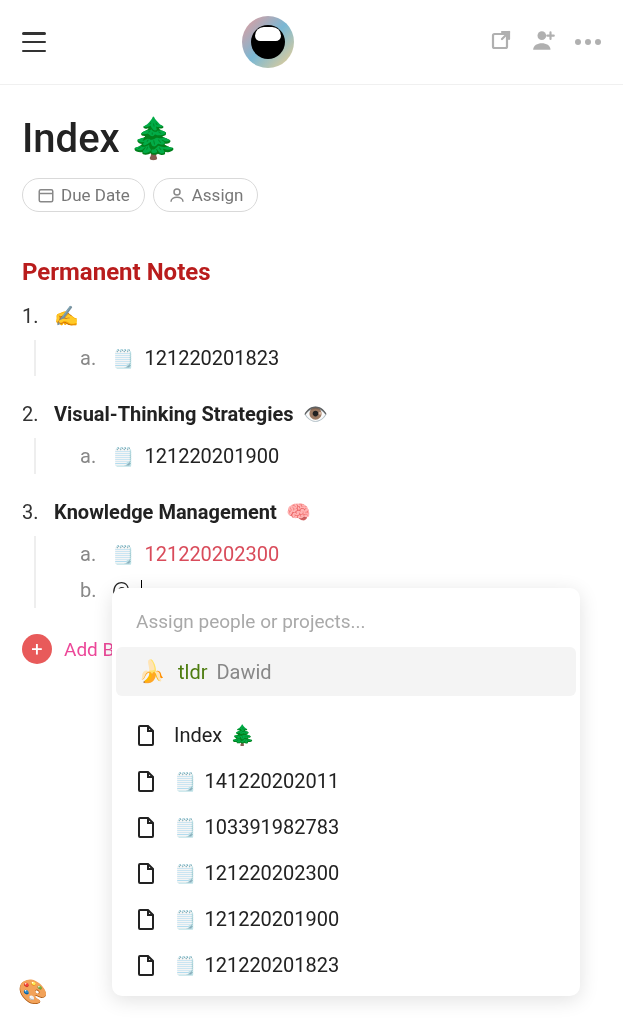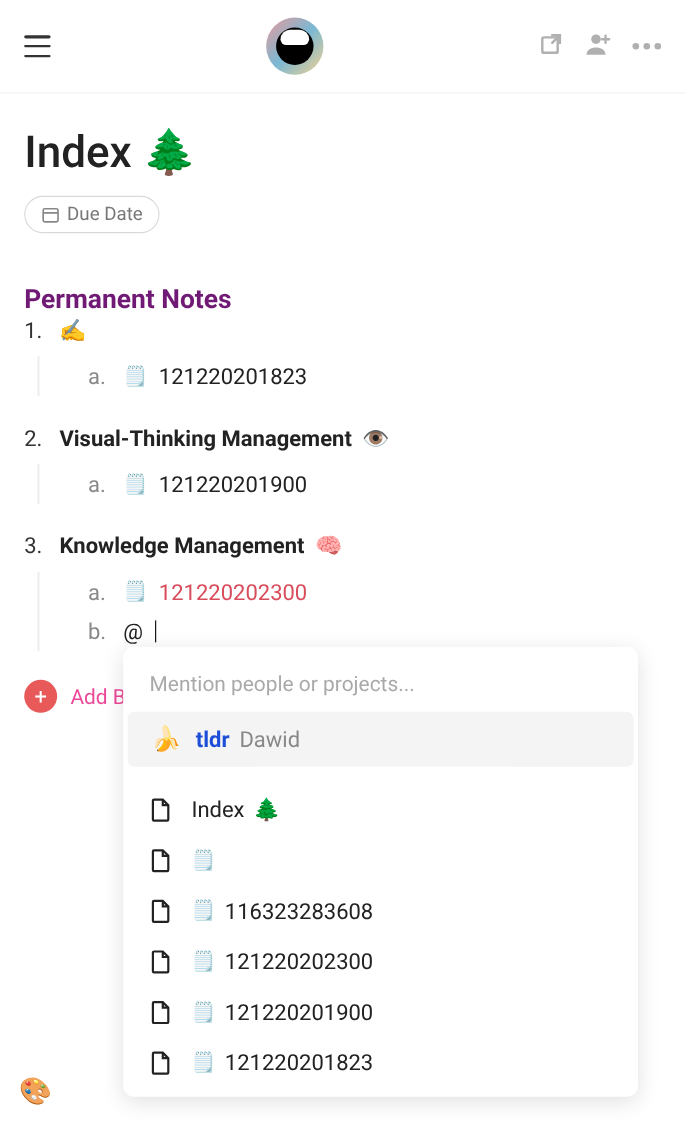--- a/index.html
+++ b/index.html
@@ -106,22 +106,22 @@
       border-radius: 22px;
       font-size: 17px;
       color: #777;
       cursor: pointer;
       background: #fff;
     }
     .chip svg { flex-shrink: 0; }
     .section-title {
       font-size: 24px;
       font-weight: 700;
-      color: #701a75;
-      margin-bottom: 2px;
+      color: #b91c1c;
+      margin-bottom: 18px;
     }
     .ol-main {
       list-style: none;
       counter-reset: main;
       padding-left: 0;
     }
     .ol-main > li {
       counter-increment: main;
       margin-bottom: 26px;
     }
@@ -235,22 +235,22 @@
       background: #f4f4f4;
       margin: 0 4px;
       border-radius: 6px;
     }
     .popup-item .emoji {
       width: 26px;
       font-size: 22px;
       text-align: center;
     }
     .popup-item .pi-title {
-      font-weight: 700;
-      color: #1d4ed8;
+      font-weight: 400;
+      color: #4d7c0f;
     }
     .popup-item .pi-sub {
       color: #888;
       margin-left: 4px;
     }
     .popup-gap { height: 16px; }
     .popup-doc {
       display: flex;
       align-items: center;
       gap: 16px;
@@ -320,20 +320,27 @@
     <span>🌲</span>
   </h1>
 
   <div class="chips">
     <div class="chip">
       <svg width="18" height="18" viewBox="0 0 24 24" fill="none" stroke="#888" stroke-width="2">
           <rect x="3" y="5" width="18" height="16" rx="2"></rect>
           <path d="M3 10h18"></path>
         </svg>
       <span>Due Date</span>
+    </div>
+    <div class="chip">
+      <svg width="18" height="18" viewBox="0 0 24 24" fill="none" stroke="#888" stroke-width="2">
+          <circle cx="12" cy="8" r="4"></circle>
+          <path d="M4 21c0-4 4-6 8-6s8 2 8 6"></path>
+        </svg>
+      <span>Assign</span>
     </div>
   </div>
 
   <h2 class="section-title">Permanent Notes</h2>
 
   <ol class="ol-main">
 
     <li>
       <div class="main-row">
         <span class="main-num">1.</span>
@@ -344,21 +351,21 @@
           <span class="sub-letter">a.</span>
           <span class="notepad-emoji">🗒️</span>
           <span class="sub-val">121220201823</span>
         </li>
       </ul>
     </li>
 
     <li>
       <div class="main-row">
         <span class="main-num">2.</span>
-        <span class="main-label">Visual-Thinking Management</span>
+        <span class="main-label">Visual-Thinking Strategies</span>
         <span>👁️</span>
       </div>
       <ul class="sub-list">
         <li class="sub-row">
           <span class="sub-letter">a.</span>
           <span class="notepad-emoji">🗒️</span>
           <span class="sub-val">121220201900</span>
         </li>
       </ul>
     </li>
@@ -384,21 +391,21 @@
     </li>
   </ol>
 
   <div class="add-block">
     <div class="add-circle">+</div>
     <span class="add-label">Add B</span>
   </div>
 </div>
 
 <div class="popup">
-  <div class="popup-header">Mention people or projects...</div>
+  <div class="popup-header">Assign people or projects...</div>
   <div class="popup-item selected">
     <span class="emoji">🍌</span>
     <span>
       <span class="pi-title">tldr</span>
       <span class="pi-sub">Dawid</span>
     </span>
   </div>
   <div class="popup-gap"></div>
 
   <div class="popup-doc">
@@ -411,30 +418,31 @@
       <span>🌲</span>
     </span>
   </div>
   <div class="popup-doc">
     <svg class="doc-icon" viewBox="0 0 24 24" fill="none" stroke="#222" stroke-width="2">
         <path d="M6 3h8l5 5v13a1 1 0 0 1-1 1H6a1 1 0 0 1-1-1V4a1 1 0 0 1 1-1z"></path>
         <path d="M14 3v5h5"></path>
       </svg>
     <span class="doc-title">
       <span class="notepad-emoji">🗒️</span>
+      <span>141220202011</span>
     </span>
   </div>
   <div class="popup-doc">
     <svg class="doc-icon" viewBox="0 0 24 24" fill="none" stroke="#222" stroke-width="2">
         <path d="M6 3h8l5 5v13a1 1 0 0 1-1 1H6a1 1 0 0 1-1-1V4a1 1 0 0 1 1-1z"></path>
         <path d="M14 3v5h5"></path>
       </svg>
     <span class="doc-title">
       <span class="notepad-emoji">🗒️</span>
-      <span>116323283608</span>
+      <span>103391982783</span>
     </span>
   </div>
   <div class="popup-doc">
     <svg class="doc-icon" viewBox="0 0 24 24" fill="none" stroke="#222" stroke-width="2">
         <path d="M6 3h8l5 5v13a1 1 0 0 1-1 1H6a1 1 0 0 1-1-1V4a1 1 0 0 1 1-1z"></path>
         <path d="M14 3v5h5"></path>
       </svg>
     <span class="doc-title">
       <span class="notepad-emoji">🗒️</span>
       <span>121220202300</span>

